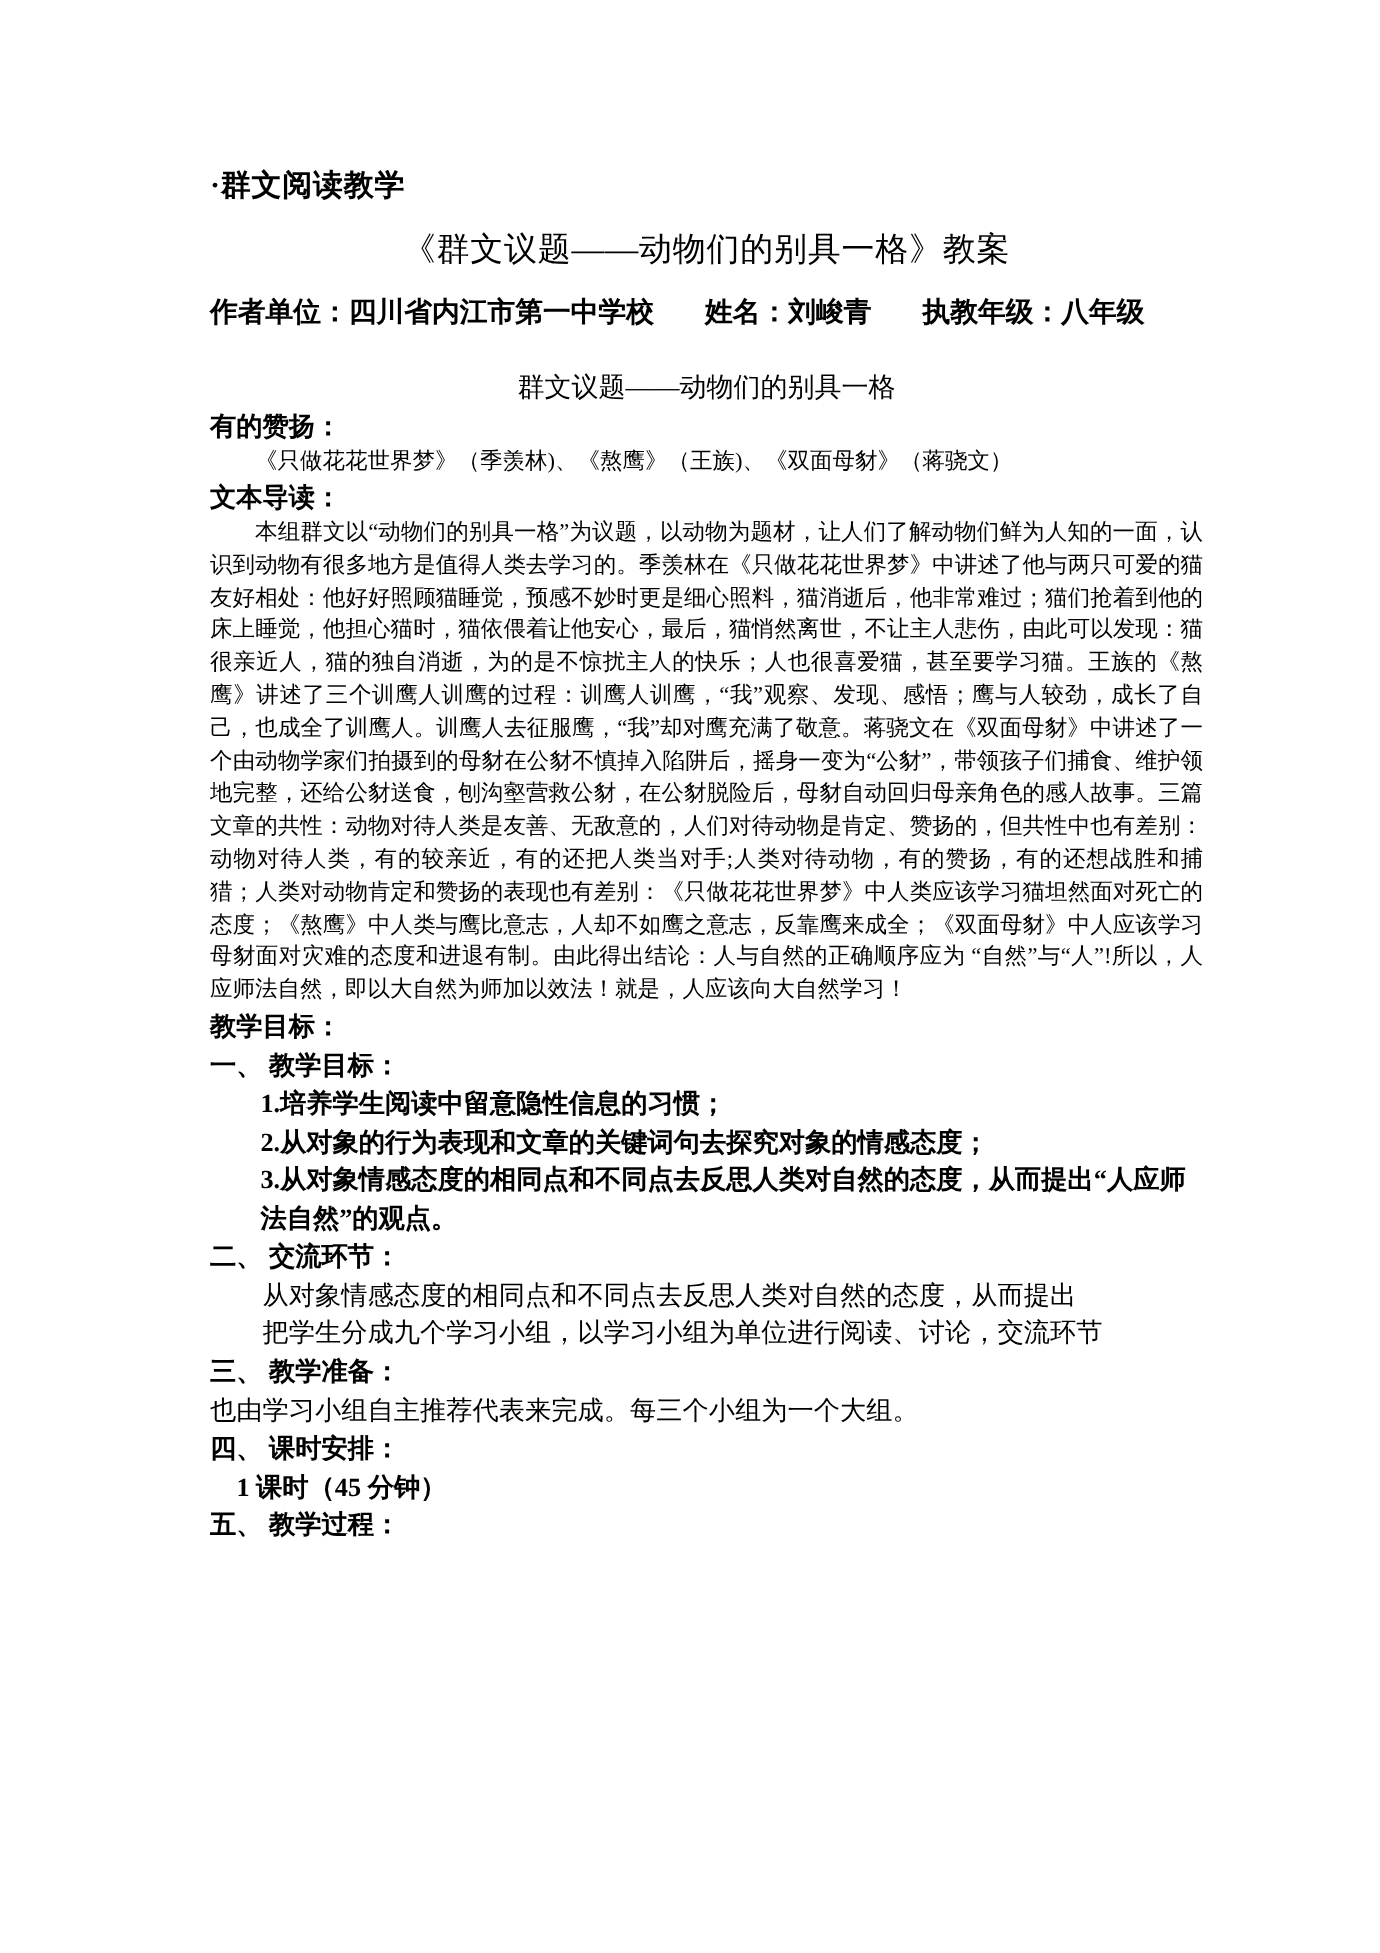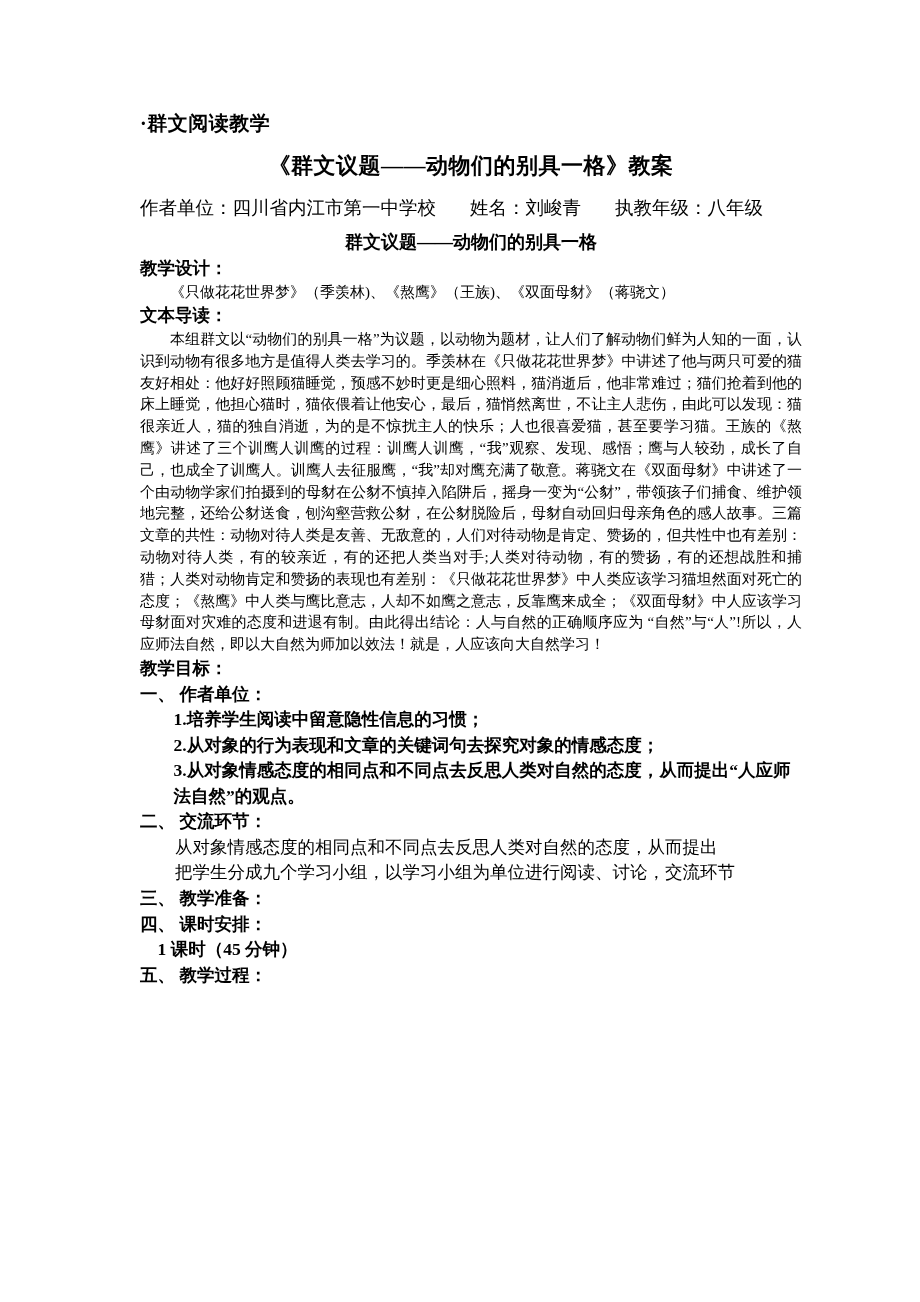--- a/index.html
+++ b/index.html
@@ -22,36 +22,36 @@
     padding: 110px 118px 0 140px;
   }
   .bullet-head {
     font-size: 20px;
     font-weight: bold;
     letter-spacing: 0.5px;
     margin-bottom: 14px;
   }
   .title-main {
     font-size: 22px;
-    font-weight: bold;
+    font-weight: normal;
     text-align: center;
     margin: 6px 0 14px 0;
     letter-spacing: 0.5px;
   }
   .byline {
     font-size: 18.5px;
-    font-weight: normal;
-    margin-bottom: 10px;
+    font-weight: bold;
+    margin-bottom: 26px;
     white-space: nowrap;
   }
   .byline .gap-a { display: inline-block; width: 34px; }
   .byline .gap-b { display: inline-block; width: 34px; }
   .subtitle {
     font-size: 18px;
-    font-weight: bold;
+    font-weight: normal;
     text-align: center;
     margin-bottom: 2px;
   }
   .indent1 { text-indent: 2em; }
   .indent-list { padding-left: 2.1em; }
   .indent-list2 { padding-left: 1.1em; }
   .para {
     font-size: 15px;
     line-height: 1.455;
     text-align: justify;
@@ -72,40 +72,41 @@
   <div class="bullet-head">·群文阅读教学</div>
 
   <div class="title-main">《群文议题——动物们的别具一格》教案</div>
 
   <div class="byline">
     <span>作者单位：四川省内江市第一中学校</span><span class="gap-a"></span><span>姓名：刘峻青</span><span class="gap-b"></span><span>执教年级：八年级</span>
   </div>
 
   <div class="subtitle">群文议题——动物们的别具一格</div>
 
-  <div class="plain b">教学设计：</div>
+  <div class="plain b">有的赞扬：</div>
   <div class="para">《只做花花世界梦》（季羡林)、《熬鹰》（王族)、《双面母豺》（蒋骁文）</div>
 
   <div class="plain b">文本导读：</div>
   <div class="para">本组群文以“动物们的别具一格”为议题，以动物为题材，让人们了解动物们鲜为人知的一面，认识到动物有很多地方是值得人类去学习的。季羡林在《只做花花世界梦》中讲述了他与两只可爱的猫友好相处：他好好照顾猫睡觉，预感不妙时更是细心照料，猫消逝后，他非常难过；猫们抢着到他的床上睡觉，他担心猫时，猫依偎着让他安心，最后，猫悄然离世，不让主人悲伤，由此可以发现：猫很亲近人，猫的独自消逝，为的是不惊扰主人的快乐；人也很喜爱猫，甚至要学习猫。王族的《熬鹰》讲述了三个训鹰人训鹰的过程：训鹰人训鹰，“我”观察、发现、感悟；鹰与人较劲，成长了自己，也成全了训鹰人。训鹰人去征服鹰，“我”却对鹰充满了敬意。蒋骁文在《双面母豺》中讲述了一个由动物学家们拍摄到的母豺在公豺不慎掉入陷阱后，摇身一变为“公豺”，带领孩子们捕食、维护领地完整，还给公豺送食，刨沟壑营救公豺，在公豺脱险后，母豺自动回归母亲角色的感人故事。三篇文章的共性：动物对待人类是友善、无敌意的，人们对待动物是肯定、赞扬的，但共性中也有差别：动物对待人类，有的较亲近，有的还把人类当对手;人类对待动物，有的赞扬，有的还想战胜和捕猎；人类对动物肯定和赞扬的表现也有差别：《只做花花世界梦》中人类应该学习猫坦然面对死亡的态度；《熬鹰》中人类与鹰比意志，人却不如鹰之意志，反靠鹰来成全；《双面母豺》中人应该学习母豺面对灾难的态度和进退有制。由此得出结论：人与自然的正确顺序应为 “自然”与“人”!所以，人应师法自然，即以大自然为师加以效法！就是，人应该向大自然学习！</div>
 
   <div class="plain b">教学目标：</div>
 
-  <div class="plain b">一、 作者单位：</div>
+  <div class="plain b">一、 教学目标：</div>
   <div class="indent-list">
     <div class="plain b">1.培养学生阅读中留意隐性信息的习惯；</div>
     <div class="plain b">2.从对象的行为表现和文章的关键词句去探究对象的情感态度；</div>
     <div class="plain b">3.从对象情感态度的相同点和不同点去反思人类对自然的态度，从而提出“人应师法自然”的观点。</div>
   </div>
 
   <div class="plain b">二、 交流环节：</div>
   <div class="plain indent1">从对象情感态度的相同点和不同点去反思人类对自然的态度，从而提出</div>
 
   <div class="plain indent1">把学生分成九个学习小组，以学习小组为单位进行阅读、讨论，交流环节</div>
   <div class="plain b">三、 教学准备：</div>
+  <div class="plain">也由学习小组自主推荐代表来完成。每三个小组为一个大组。</div>
 
   <div class="plain b">四、 课时安排：</div>
   <div class="indent-list2">
     <div class="plain b">1 课时（45 分钟）</div>
   </div>
 
   <div class="plain b">五、 教学过程：</div>
 
 </div>
 

